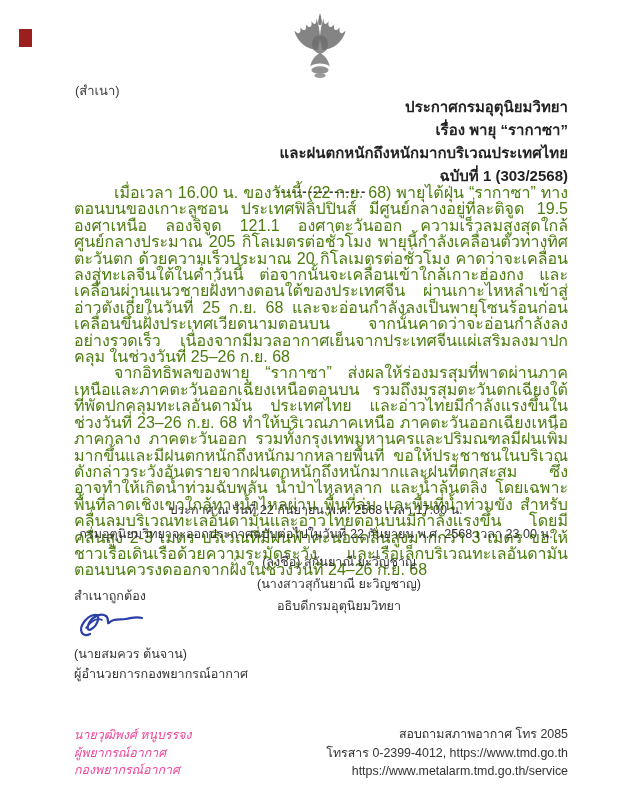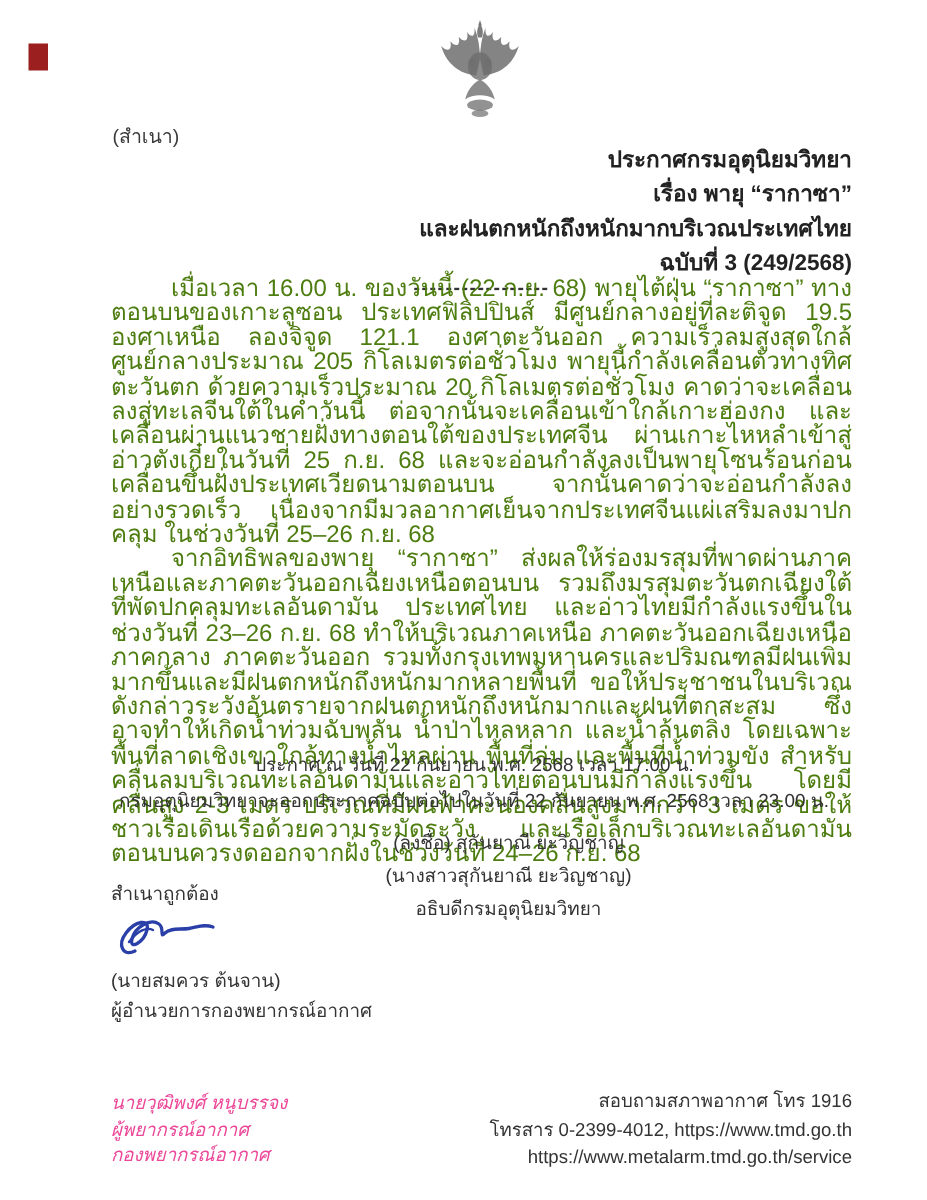--- a/index.html
+++ b/index.html
@@ -161,21 +161,21 @@
         <ellipse cx="60" cy="94" rx="14" ry="6" opacity="0.75"></ellipse>
         <ellipse cx="60" cy="103" rx="9" ry="4" opacity="0.7"></ellipse>
       </g>
     </svg>
   </div>
 
   <div class="title-block">
     <div>ประกาศกรมอุตุนิยมวิทยา</div>
     <div>เรื่อง พายุ “รากาซา”</div>
     <div>และฝนตกหนักถึงหนักมากบริเวณประเทศไทย</div>
-    <div>ฉบับที่ 3 (249/2568)</div>
+    <div>ฉบับที่ 1 (303/2568)</div>
   </div>
 
   <div class="separator">-----------------</div>
 
   <div class="body-block">
     <p>เมื่อเวลา 16.00 น. ของวันนี้ (22 ก.ย. 68) พายุไต้ฝุ่น “รากาซา” ทางตอนบนของเกาะลูซอน ประเทศฟิลิปปินส์ มีศูนย์กลางอยู่ที่ละติจูด 19.5 องศาเหนือ ลองจิจูด 121.1 องศาตะวันออก ความเร็วลมสูงสุดใกล้ศูนย์กลางประมาณ 205 กิโลเมตรต่อชั่วโมง พายุนี้กำลังเคลื่อนตัวทางทิศตะวันตก ด้วยความเร็วประมาณ 20 กิโลเมตรต่อชั่วโมง คาดว่าจะเคลื่อนลงสู่ทะเลจีนใต้ในค่ำวันนี้ ต่อจากนั้นจะเคลื่อนเข้าใกล้เกาะฮ่องกง และเคลื่อนผ่านแนวชายฝั่งทางตอนใต้ของประเทศจีน ผ่านเกาะไหหลำเข้าสู่อ่าวตังเกี๋ยในวันที่ 25 ก.ย. 68 และจะอ่อนกำลังลงเป็นพายุโซนร้อนก่อนเคลื่อนขึ้นฝั่งประเทศเวียดนามตอนบน จากนั้นคาดว่าจะอ่อนกำลังลงอย่างรวดเร็ว เนื่องจากมีมวลอากาศเย็นจากประเทศจีนแผ่เสริมลงมาปกคลุม ในช่วงวันที่ 25–26 ก.ย. 68</p>
     <p>จากอิทธิพลของพายุ “รากาซา” ส่งผลให้ร่องมรสุมที่พาดผ่านภาคเหนือและภาคตะวันออกเฉียงเหนือตอนบน รวมถึงมรสุมตะวันตกเฉียงใต้ที่พัดปกคลุมทะเลอันดามัน ประเทศไทย และอ่าวไทยมีกำลังแรงขึ้นในช่วงวันที่ 23–26 ก.ย. 68 ทำให้บริเวณภาคเหนือ ภาคตะวันออกเฉียงเหนือ ภาคกลาง ภาคตะวันออก รวมทั้งกรุงเทพมหานครและปริมณฑลมีฝนเพิ่มมากขึ้นและมีฝนตกหนักถึงหนักมากหลายพื้นที่ ขอให้ประชาชนในบริเวณดังกล่าวระวังอันตรายจากฝนตกหนักถึงหนักมากและฝนที่ตกสะสม ซึ่งอาจทำให้เกิดน้ำท่วมฉับพลัน น้ำป่าไหลหลาก และน้ำล้นตลิ่ง โดยเฉพาะพื้นที่ลาดเชิงเขาใกล้ทางน้ำไหลผ่าน พื้นที่ลุ่ม และพื้นที่น้ำท่วมขัง สำหรับคลื่นลมบริเวณทะเลอันดามันและอ่าวไทยตอนบนมีกำลังแรงขึ้น โดยมีคลื่นสูง 2-3 เมตร บริเวณที่มีฝนฟ้าคะนองคลื่นสูงมากกว่า 3 เมตร ขอให้ชาวเรือเดินเรือด้วยความระมัดระวัง และเรือเล็กบริเวณทะเลอันดามันตอนบนควรงดออกจากฝั่งในช่วงวันที่ 24–26 ก.ย. 68</p>
   </div>
 
   <div class="issue-block">
@@ -199,18 +199,18 @@
     <div class="cert-position">ผู้อำนวยการกองพยากรณ์อากาศ</div>
   </div>
 
   <div class="footer-left">
     <div>นายวุฒิพงศ์ หนูบรรจง</div>
     <div>ผู้พยากรณ์อากาศ</div>
     <div>กองพยากรณ์อากาศ</div>
   </div>
 
   <div class="footer-right">
-    <div>สอบถามสภาพอากาศ โทร 1916</div>
+    <div>สอบถามสภาพอากาศ โทร 2085</div>
     <div>โทรสาร 0-2399-4012, https://www.tmd.go.th</div>
     <div>https://www.metalarm.tmd.go.th/service</div>
   </div>
 
 </div>
 
 </body></html>

